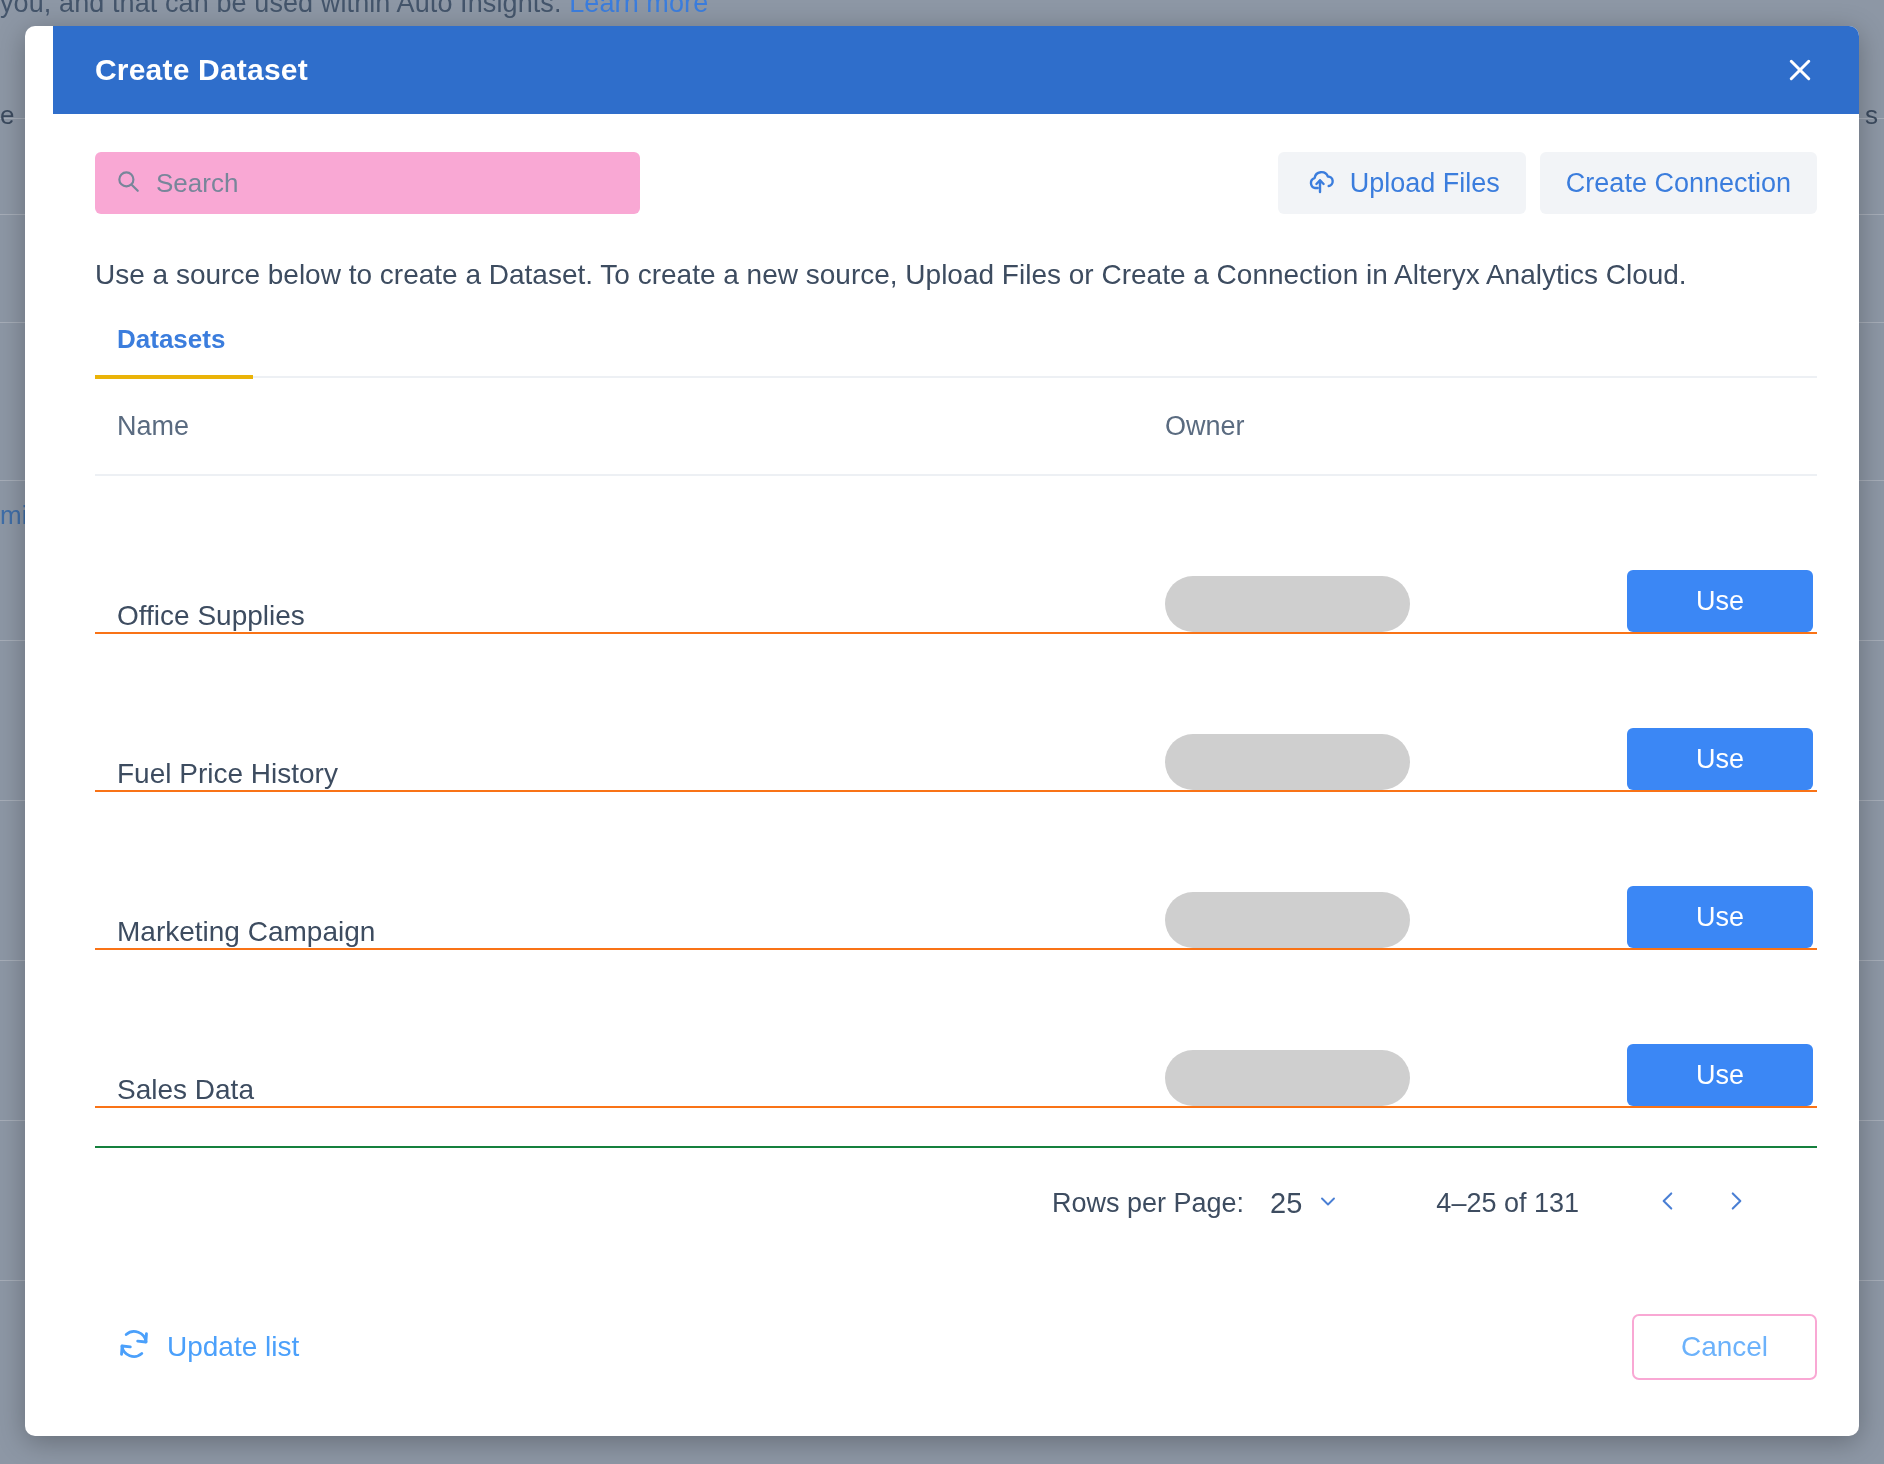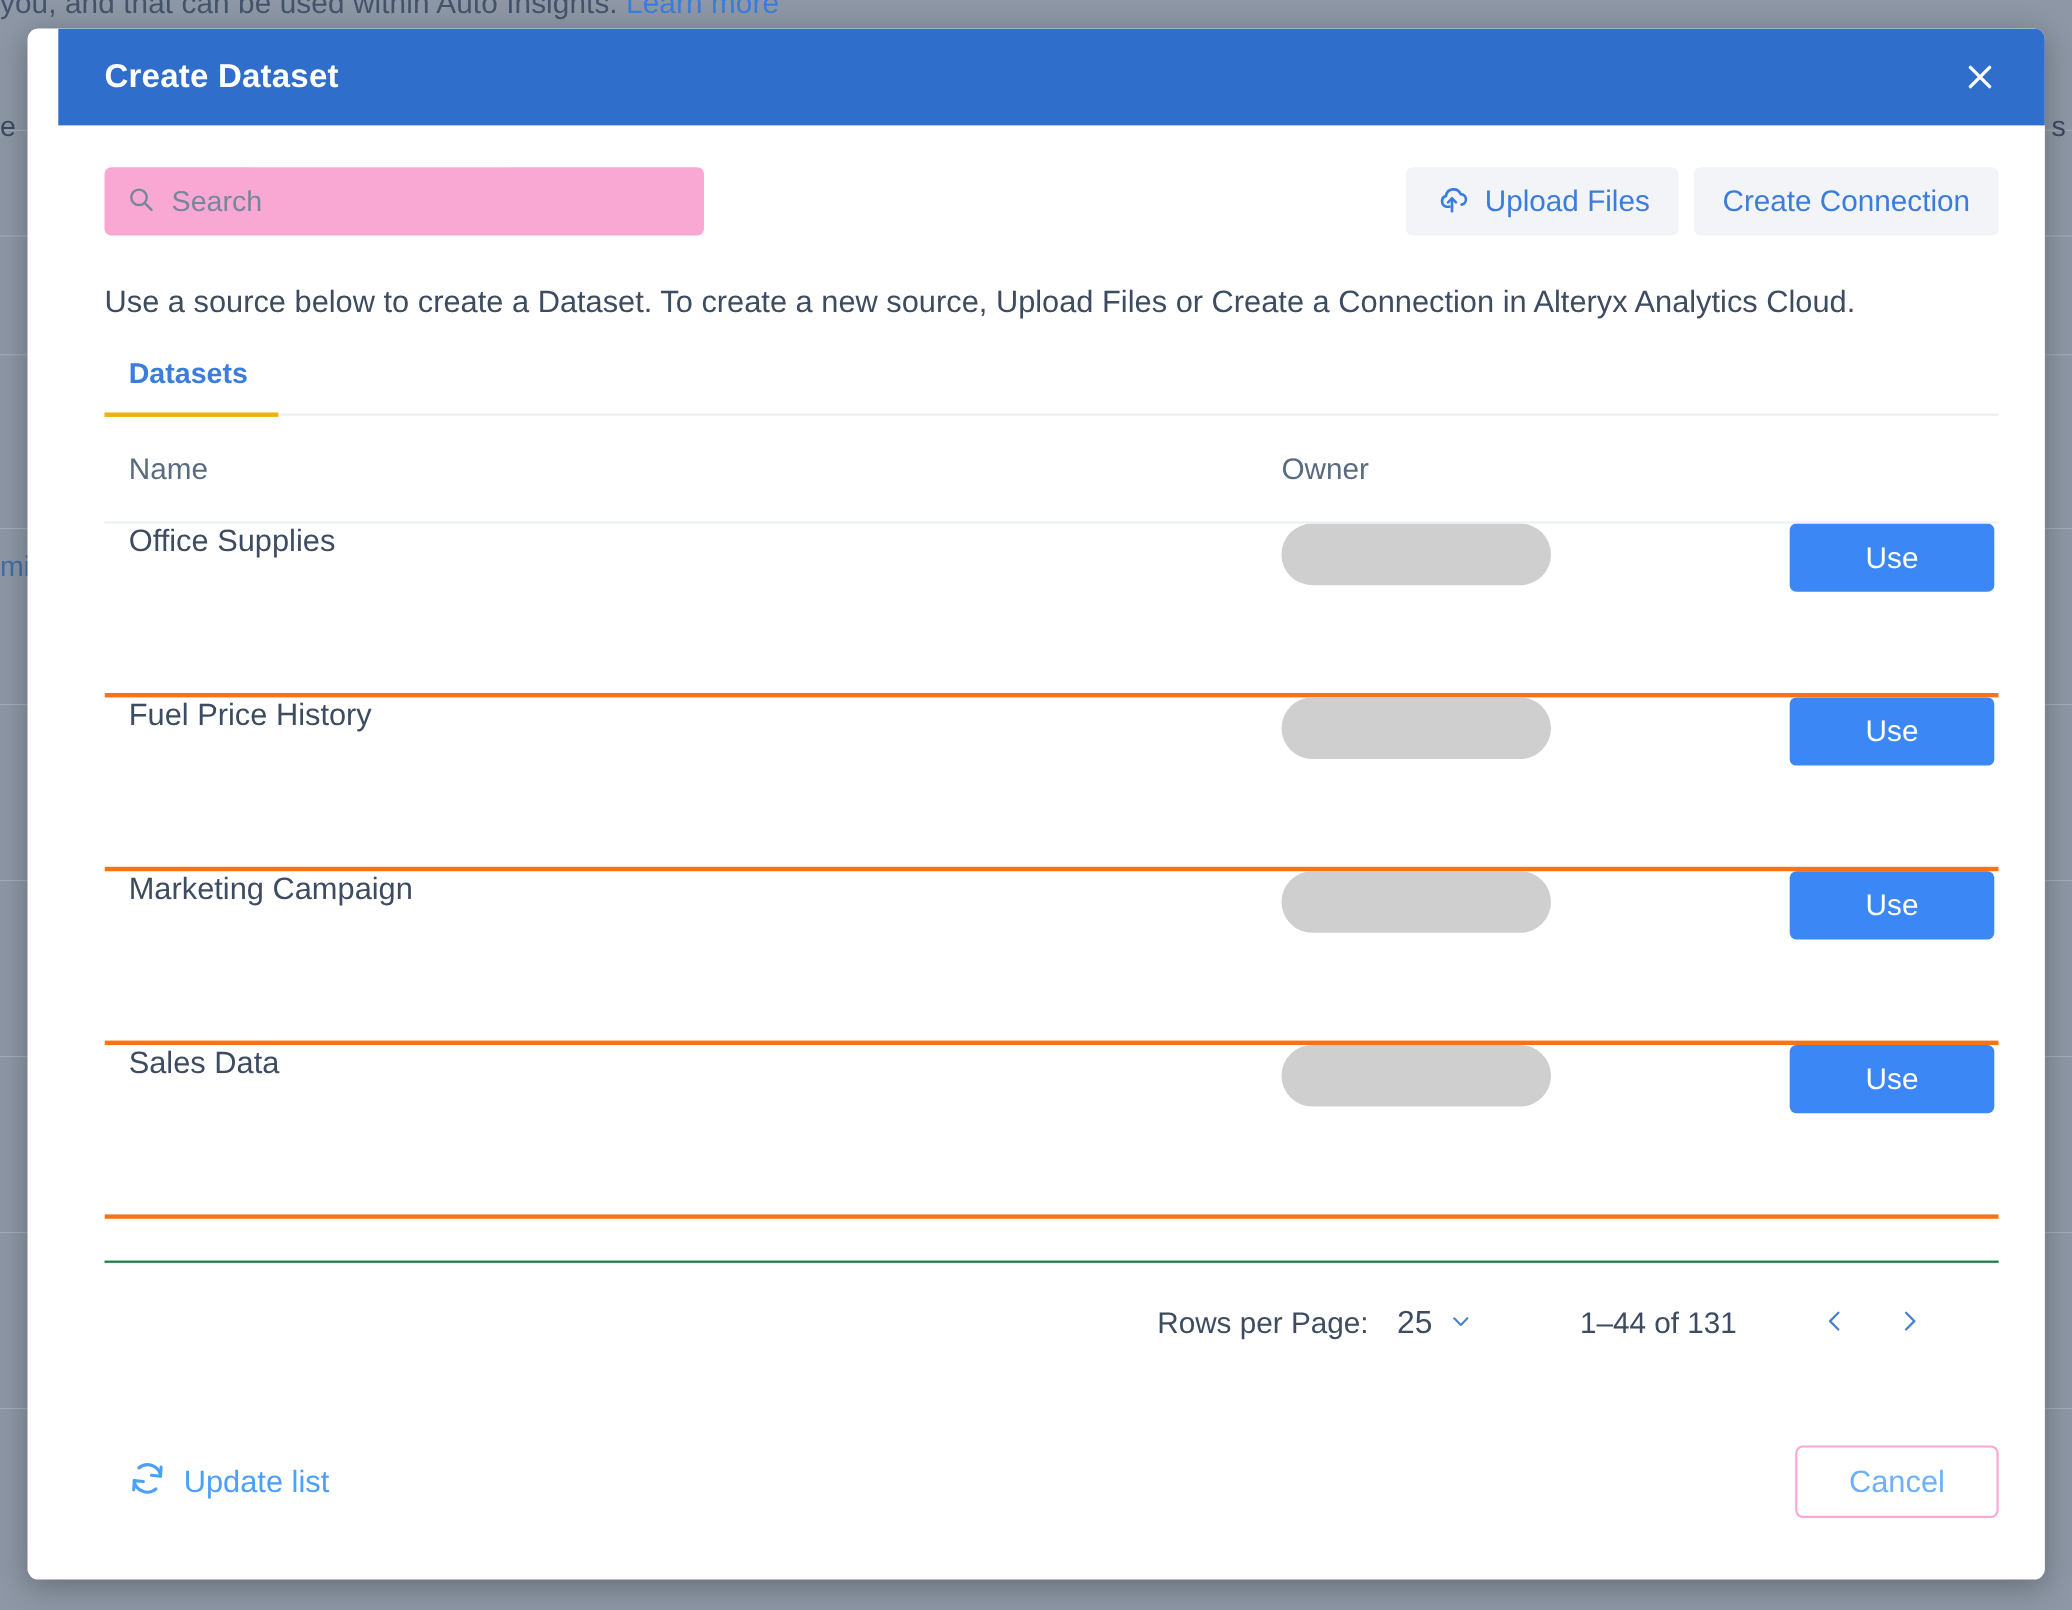--- a/index.html
+++ b/index.html
@@ -162,23 +162,23 @@
     font-size: 27px;
     color: #5a6b80;
   }
 
   #table-body {
     flex: 1 1 auto;
     overflow: hidden;
     min-height: 0;
   }
   .row {
-    display: flex; align-items: flex-start;
+    display: flex; align-items: flex-end;
     height: 158px;
-    border-bottom: 4px solid #f97316;
+    border-bottom: 2px solid #f97316;
   }
   .cell-name {
     font-size: 28px;
     color: #3d4c60;
   }
   .owner-pill {
     width: 245px; height: 56px;
     background: #cfcfcf;
     border-radius: 28px;
   }
@@ -372,21 +372,21 @@
     <div id="pagination">
       <span id="rows-per-page-label">Rows per Page:</span>
       <div id="rows-per-page-select">
         <span id="rows-per-page-value">25</span>
         <span>
           <svg width="24" height="24" viewBox="0 0 24 24" fill="none" stroke="#4a7fd4" stroke-width="1.9" stroke-linecap="round" stroke-linejoin="round">
             <polyline points="6,9.5 12,15.5 18,9.5"></polyline>
           </svg>
         </span>
       </div>
-      <span id="range-label">1–44 of 131</span>
+      <span id="range-label">4–25 of 131</span>
       <div class="page-arrow" id="prev-page-button">
         <span>
           <svg width="26" height="26" viewBox="0 0 24 24" fill="none" stroke="#4a7fd4" stroke-width="1.9" stroke-linecap="round" stroke-linejoin="round">
             <polyline points="15,5 8,12 15,19"></polyline>
           </svg>
         </span>
       </div>
       <div class="page-arrow" id="next-page-button">
         <span>
           <svg width="26" height="26" viewBox="0 0 24 24" fill="none" stroke="#4a7fd4" stroke-width="1.9" stroke-linecap="round" stroke-linejoin="round">

